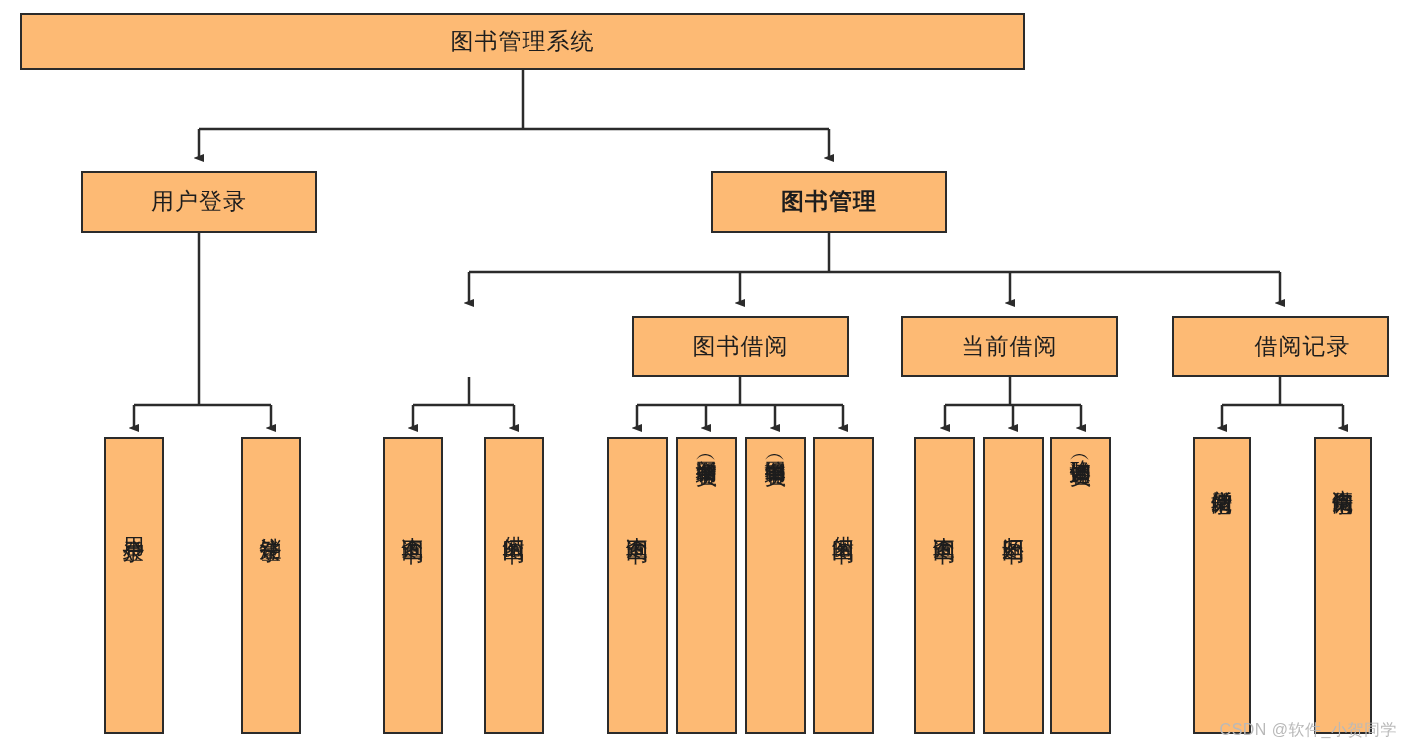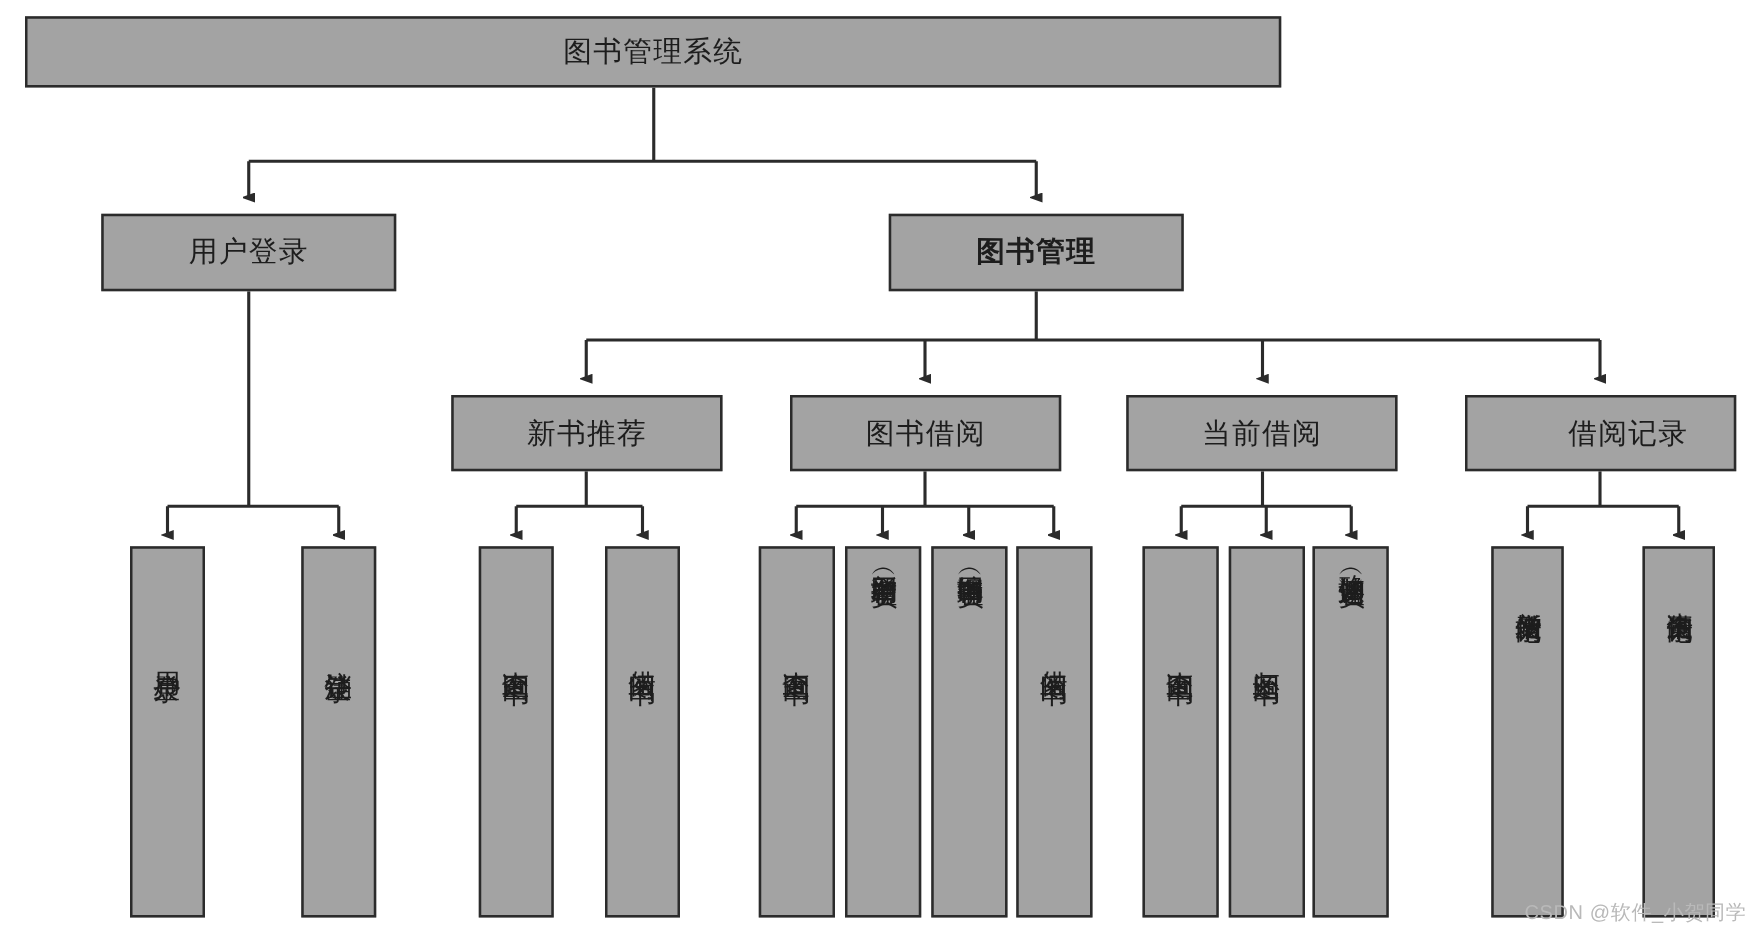--- a/index.html
+++ b/index.html
@@ -21,21 +21,21 @@
     position: absolute;
     left: 0;
     top: 0;
     width: 1405px;
     height: 747px;
     pointer-events: none;
   }
   .node {
     position: absolute;
     box-sizing: border-box;
-    background: #a3a3a3;
+    background: #fdba74;
     border: 2px solid #2b2b2b;
     display: flex;
     align-items: center;
     justify-content: center;
     color: #1d1d1d;
   }
   .node.horiz {
     font-size: 23px;
     letter-spacing: 1px;
     line-height: 1.2;
@@ -130,23 +130,20 @@
     <span>图书管理系统</span>
   </div>
 
   <div class="node horiz" style="left:81px; top:171px; width:236px; height:62px;">
     <span>用户登录</span>
   </div>
   <div class="node horiz" style="left:711px; top:171px; width:236px; height:62px;font-weight:bold;">
     <span>图书管理</span>
   </div>
 
-  <div class="node horiz" style="left:361px; top:316px; width:217px; height:61px;">
-    <span>新书推荐</span>
-  </div>
   <div class="node horiz" style="left:632px; top:316px; width:217px; height:61px;text-align:right;">
     <span>图书借阅</span>
   </div>
   <div class="node horiz" style="left:901px; top:316px; width:217px; height:61px;">
     <span>当前借阅</span>
   </div>
   <div class="node horiz" style="left:1172px; top:316px; width:217px; height:61px;padding-left:44px;">
     <span>借阅记录</span>
   </div>
 

